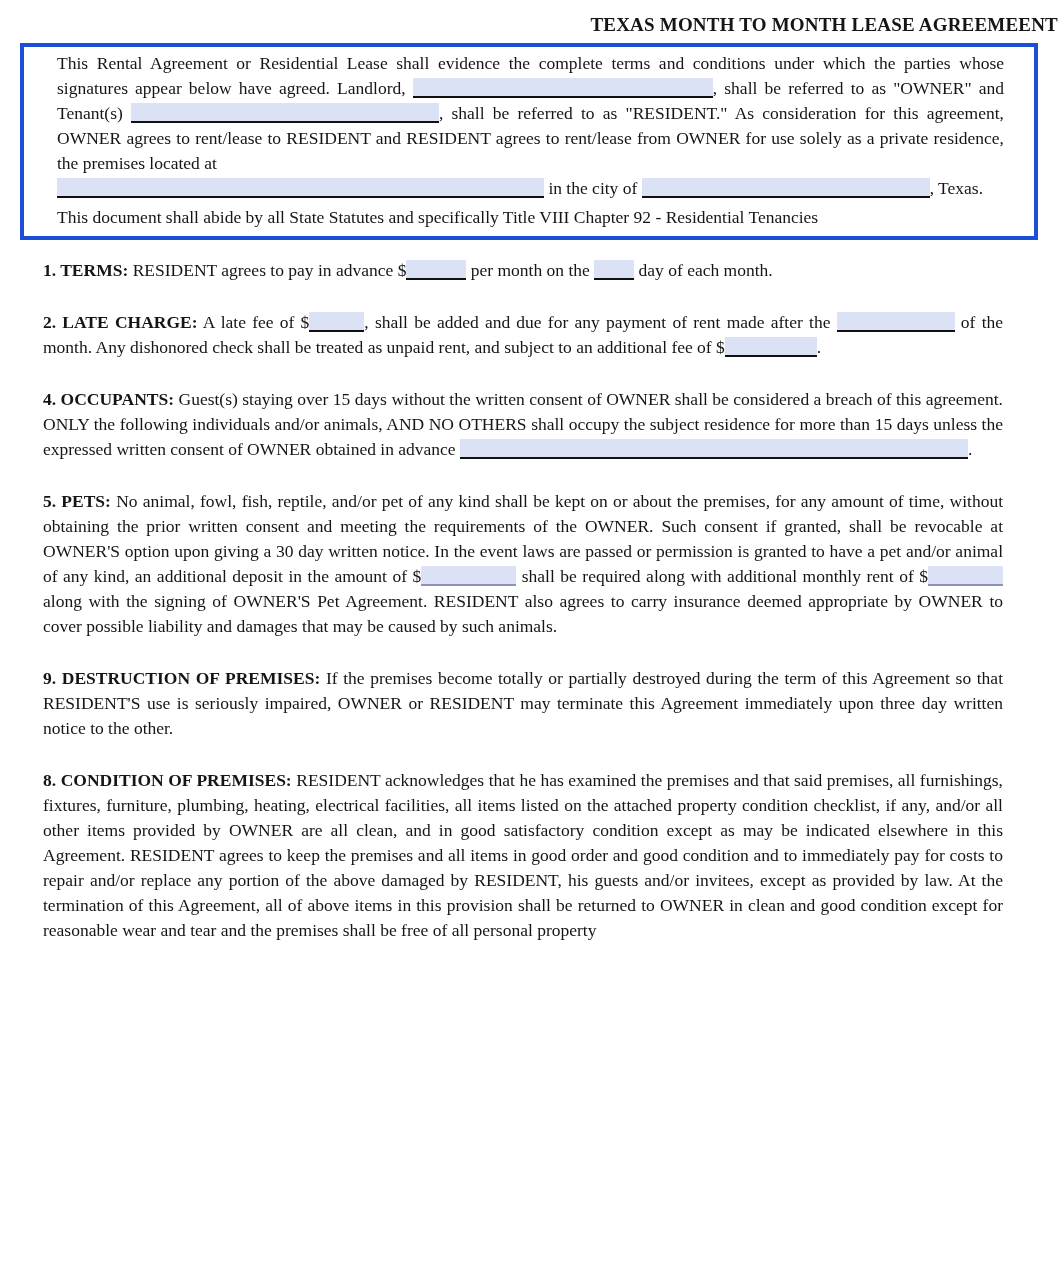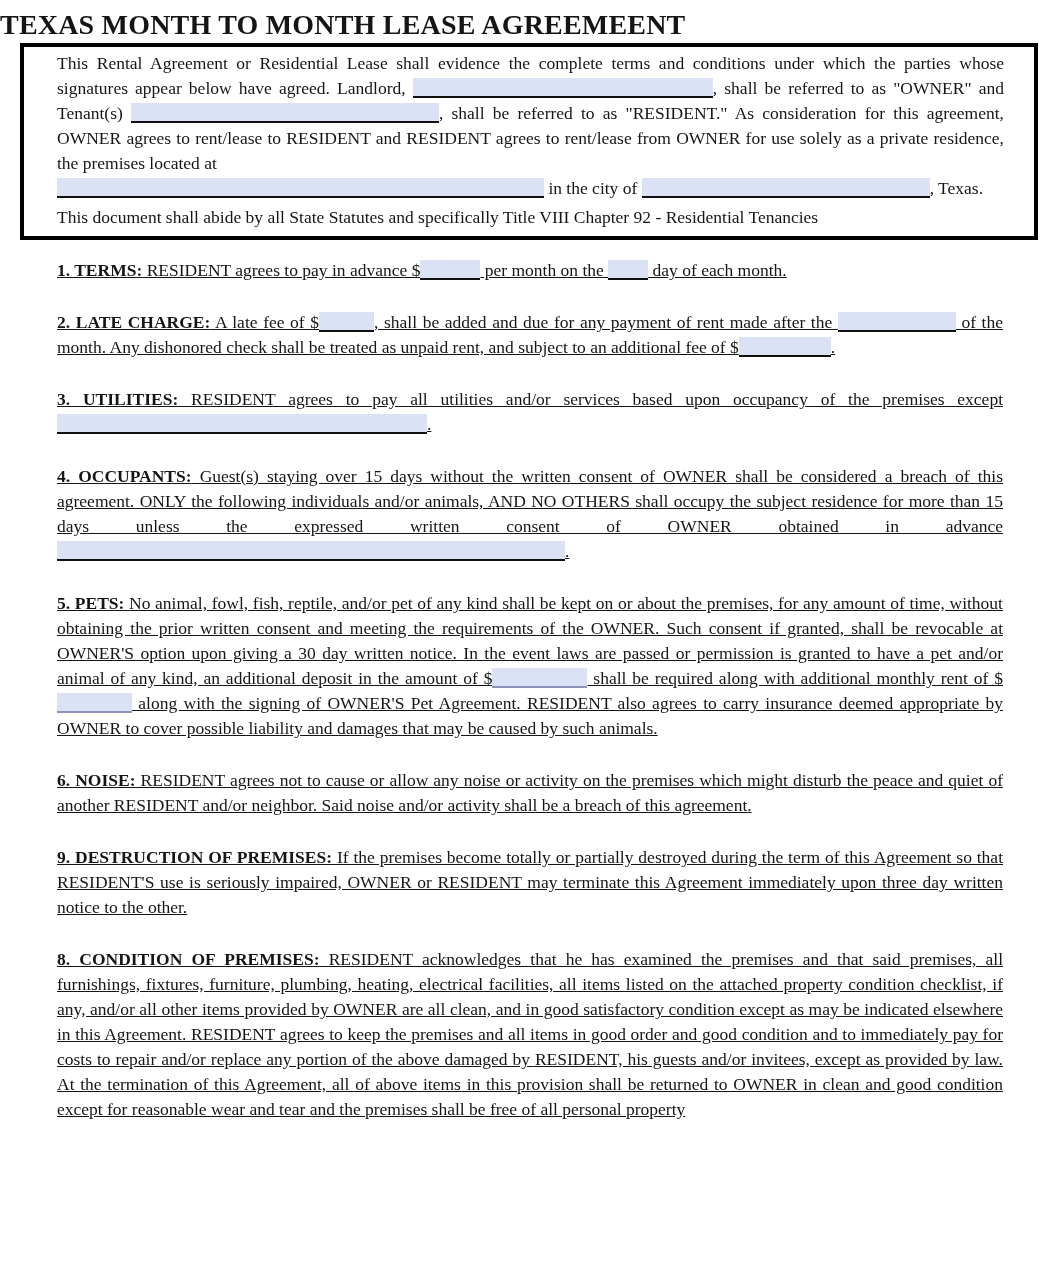--- a/index.html
+++ b/index.html
@@ -11,43 +11,42 @@
     width: 1058px;
     height: 1288px;
     overflow: hidden;
     font-family: "Liberation Serif", serif;
     font-size: 17.5px;
     line-height: 25px;
     color: #151515;
   }
   .title {
     margin: 12px 0 5px 0;
-    text-align: left;
-    font-size: 28px;
+    text-align: right;
+    font-size: 19px;
     font-weight: bold;
     line-height: 26px;
     letter-spacing: 0.2px;
   }
   .intro-box {
     margin: 0 20px;
-    border: 4px solid #000000;
+    border: 4px solid #1d4ed8;
     padding: 4px 30px 6px 33px;
     font-family: Liberation Serif, serif;
   }
   .intro-text {
     margin: 0;
     text-align: justify;
   }
   .statute {
     margin: 4px 0 0 0;
     text-align: left;
   }
   .content {
-    margin: 18px 55px 0 57px;
-    text-decoration: underline;
+    margin: 18px 55px 0 43px;
   }
   .section {
     margin: 0 0 27px 0;
     text-align: justify;
   }
   .section:last-child { margin-bottom: 0; }
   .head { font-weight: bold; }
   .field {
     display: inline-block;
     background: #dbe2f6;
@@ -81,26 +80,24 @@
     <p class="intro-text"><span>This Rental Agreement or Residential Lease shall evidence the complete terms and conditions under which the parties whose signatures appear below have agreed. Landlord, </span><span class="field f-landlord"></span><span>, shall be referred to as "OWNER" and Tenant(s) </span><span class="field f-tenant"></span><span>, shall be referred to as "RESIDENT." As consideration for this agreement, OWNER agrees to rent/lease to RESIDENT and RESIDENT agrees to rent/lease from OWNER for use solely as a private residence, the premises located at</span><br><span class="field f-address"></span><span> in the city of </span><span class="field f-city"></span><span>, Texas.</span></p>
     <p class="statute">This document shall abide by all State Statutes and specifically Title VIII Chapter 92 - Residential Tenancies</p>
   </div>
 
   <div class="content">
 
     <p class="section"><b class="head">1. TERMS:</b><span> RESIDENT agrees to pay in advance $</span><span class="field f-rent"></span><span> per month on the </span><span class="field f-day"></span><span> day of each month.</span></p>
 
     <p class="section"><b class="head">2. LATE CHARGE:</b><span> A late fee of $</span><span class="field f-latefee"></span><span>, shall be added and due for any payment of rent made after the </span><span class="field f-lateday"></span><span> of the month. Any dishonored check shall be treated as unpaid rent, and subject to an additional fee of $</span><span class="field f-checkfee"></span><span>.</span></p>
 
-    <p class="section"><b class="head">3. UTILITIES:</b><span> RESIDENT agrees to pay all utilities and/or services based upon occupancy of the premises except </span><span class="field f-utilities"></span><span>.</span></p>
 
     <p class="section"><b class="head">4. OCCUPANTS:</b><span> Guest(s) staying over 15 days without the written consent of OWNER shall be considered a breach of this agreement. ONLY the following individuals and/or animals, AND NO OTHERS shall occupy the subject residence for more than 15 days unless the expressed written consent of OWNER obtained in advance </span><span class="field f-occupants"></span><span>.</span></p>
 
     <p class="section"><b class="head">5. PETS:</b><span> No animal, fowl, fish, reptile, and/or pet of any kind shall be kept on or about the premises, for any amount of time, without obtaining the prior written consent and meeting the requirements of the OWNER. Such consent if granted, shall be revocable at OWNER'S option upon giving a 30 day written notice. In the event laws are passed or permission is granted to have a pet and/or animal of any kind, an additional deposit in the amount of $</span><span class="field soft f-petdep"></span><span> shall be required along with additional monthly rent of $</span><span class="field soft f-petrent"></span><span> along with the signing of OWNER'S Pet Agreement. RESIDENT also agrees to carry insurance deemed appropriate by OWNER to cover possible liability and damages that may be caused by such animals.</span></p>
 
-    <p class="section"><b class="head">6. NOISE:</b><span> RESIDENT agrees not to cause or allow any noise or activity on the premises which might disturb the peace and quiet of another RESIDENT and/or neighbor. Said noise and/or activity shall be a breach of this agreement.</span></p>
 
     <p class="section"><b class="head">9. DESTRUCTION OF PREMISES:</b><span> If the premises become totally or partially destroyed during the term of this Agreement so that RESIDENT'S use is seriously impaired, OWNER or RESIDENT may terminate this Agreement immediately upon three day written notice to the other.</span></p>
 
     <p class="section"><b class="head">8. CONDITION OF PREMISES:</b><span> RESIDENT acknowledges that he has examined the premises and that said premises, all furnishings, fixtures, furniture, plumbing, heating, electrical facilities, all items listed on the attached property condition checklist, if any, and/or all other items provided by OWNER are all clean, and in good satisfactory condition except as may be indicated elsewhere in this Agreement. RESIDENT agrees to keep the premises and all items in good order and good condition and to immediately pay for costs to repair and/or replace any portion of the above damaged by RESIDENT, his guests and/or invitees, except as provided by law. At the termination of this Agreement, all of above items in this provision shall be returned to OWNER in clean and good condition except for reasonable wear and tear and the premises shall be free of all personal property</span></p>
 
   </div>
 </div>
 
 </body></html>

